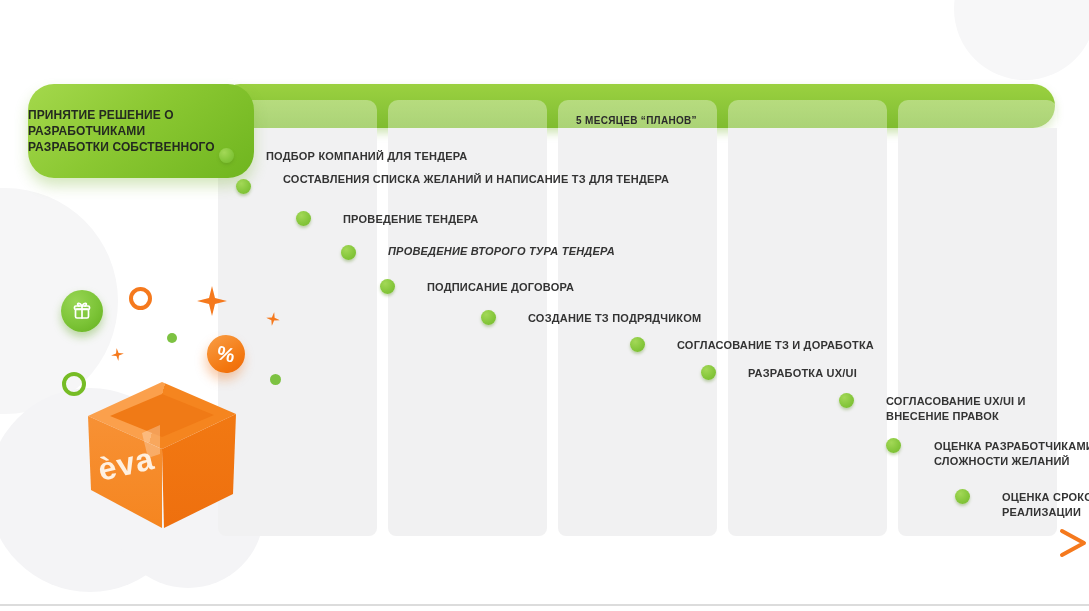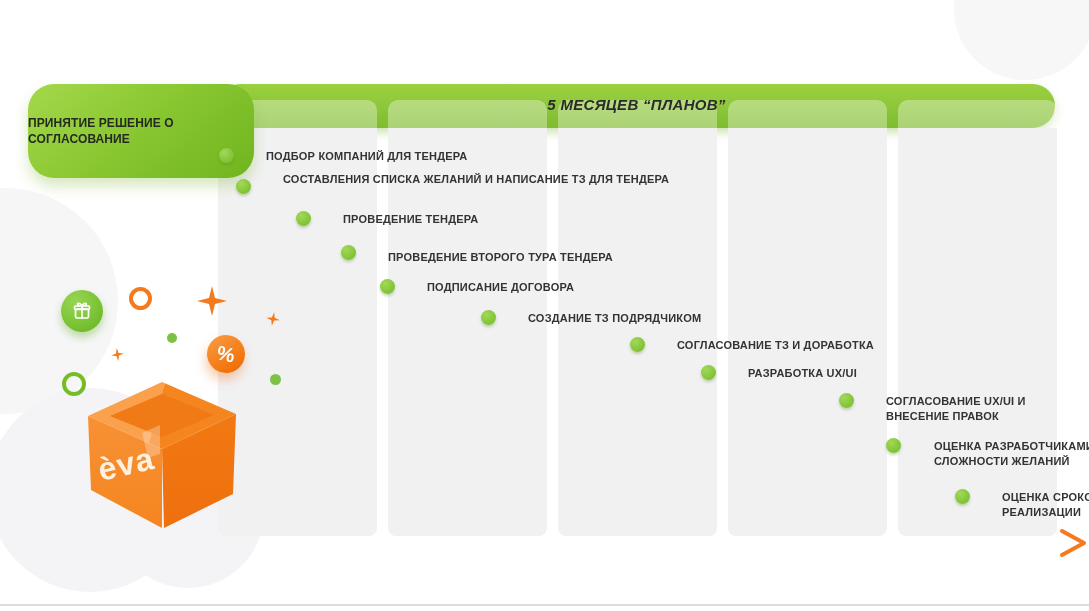--- a/index.html
+++ b/index.html
@@ -28,23 +28,23 @@
     font-size:12px;font-weight:bold;color:#242a20;line-height:16px;letter-spacing:.1px;
   }
   
   .timeline-bar{
     left:218px;top:84px;width:837px;height:44px;z-index:1;
     border-radius:22px;
     background:linear-gradient(180deg,#9bd140 0%,#8cc639 55%,#7fbc2f 100%);
     box-shadow:0 5px 9px rgba(120,180,45,.35);
   }
   .timeline-bar-title{
-    left:218px;top:84px;width:837px;height:40px;z-index:4;
+    left:218px;top:100px;width:837px;height:40px;z-index:4;
     display:flex;align-items:center;justify-content:center;
-    font-size:15px;font-weight:bold;color:#2b2b2b;letter-spacing:.3px;font-style:italic;
+    font-size:10px;font-weight:bold;color:#2b2b2b;letter-spacing:.3px;
   }
   
   .col{
     position:absolute;top:100px;width:159px;height:436px;z-index:2;
     border-radius:10px 10px 8px 8px;
     background:linear-gradient(180deg,rgba(255,255,255,.34) 0px,rgba(255,255,255,.34) 28px,#f1f1f2 28px,#f1f1f2 100%);
   }
   
   .item-dot{
     position:absolute;width:15px;height:15px;border-radius:50%;z-index:4;
@@ -112,42 +112,43 @@
 </head>
 <body>
 
 <div class="blob blob-tr"></div>
 <div class="blob blob-left"></div>
 <div class="blob blob-box1"></div>
 <div class="blob blob-box2"></div>
 
 <div class="abs decision-card">
   <div class="line">ПРИНЯТИЕ РЕШЕНИЕ О</div>
-  <div class="line">СОГЛАСОВАНИЕ</div>
+  <div class="line">РАЗРАБОТЧИКАМИ</div>
+  <div class="line">РАЗРАБОТКИ СОБСТВЕННОГО</div>
 </div>
 
 <div class="abs timeline-bar"></div>
 <div class="col" style="left:218px;"></div>
 <div class="col" style="left:388px;"></div>
 <div class="col" style="left:558px;"></div>
 <div class="col" style="left:728px;"></div>
 <div class="col" style="left:898px;"></div>
 <div class="abs timeline-bar-title">5 МЕСЯЦЕВ “ПЛАНОВ”</div>
 
 <span class="item-dot" style="left:219px;top:148px;"></span>
 <span class="item-label" style="left:243px;top:149px;">ПОДБОР КОМПАНИЙ ДЛЯ ТЕНДЕРА</span>
 
 <span class="item-dot" style="left:236px;top:179px;"></span>
 <span class="item-label" style="left:260px;top:172px;">СОСТАВЛЕНИЯ СПИСКА ЖЕЛАНИЙ И НАПИСАНИЕ ТЗ ДЛЯ ТЕНДЕРА</span>
 
 <span class="item-dot" style="left:296px;top:211px;"></span>
 <span class="item-label" style="left:320px;top:212px;">ПРОВЕДЕНИЕ ТЕНДЕРА</span>
 
 <span class="item-dot" style="left:341px;top:245px;"></span>
-<span class="item-label" style="left:365px;top:250px;">ПРОВЕДЕНИЕ ВТОРОГО ТУРА ТЕНДЕРА</span>
+<span class="item-label" style="left:365px;top:244px;font-style:italic;">ПРОВЕДЕНИЕ ВТОРОГО ТУРА ТЕНДЕРА</span>
 
 <span class="item-dot" style="left:380px;top:279px;"></span>
 <span class="item-label" style="left:404px;top:280px;">ПОДПИСАНИЕ ДОГОВОРА</span>
 
 <span class="item-dot" style="left:481px;top:310px;"></span>
 <span class="item-label" style="left:505px;top:311px;">СОЗДАНИЕ ТЗ ПОДРЯДЧИКОМ</span>
 
 <span class="item-dot" style="left:630px;top:337px;"></span>
 <span class="item-label" style="left:654px;top:338px;">СОГЛАСОВАНИЕ ТЗ И ДОРАБОТКА</span>
 

